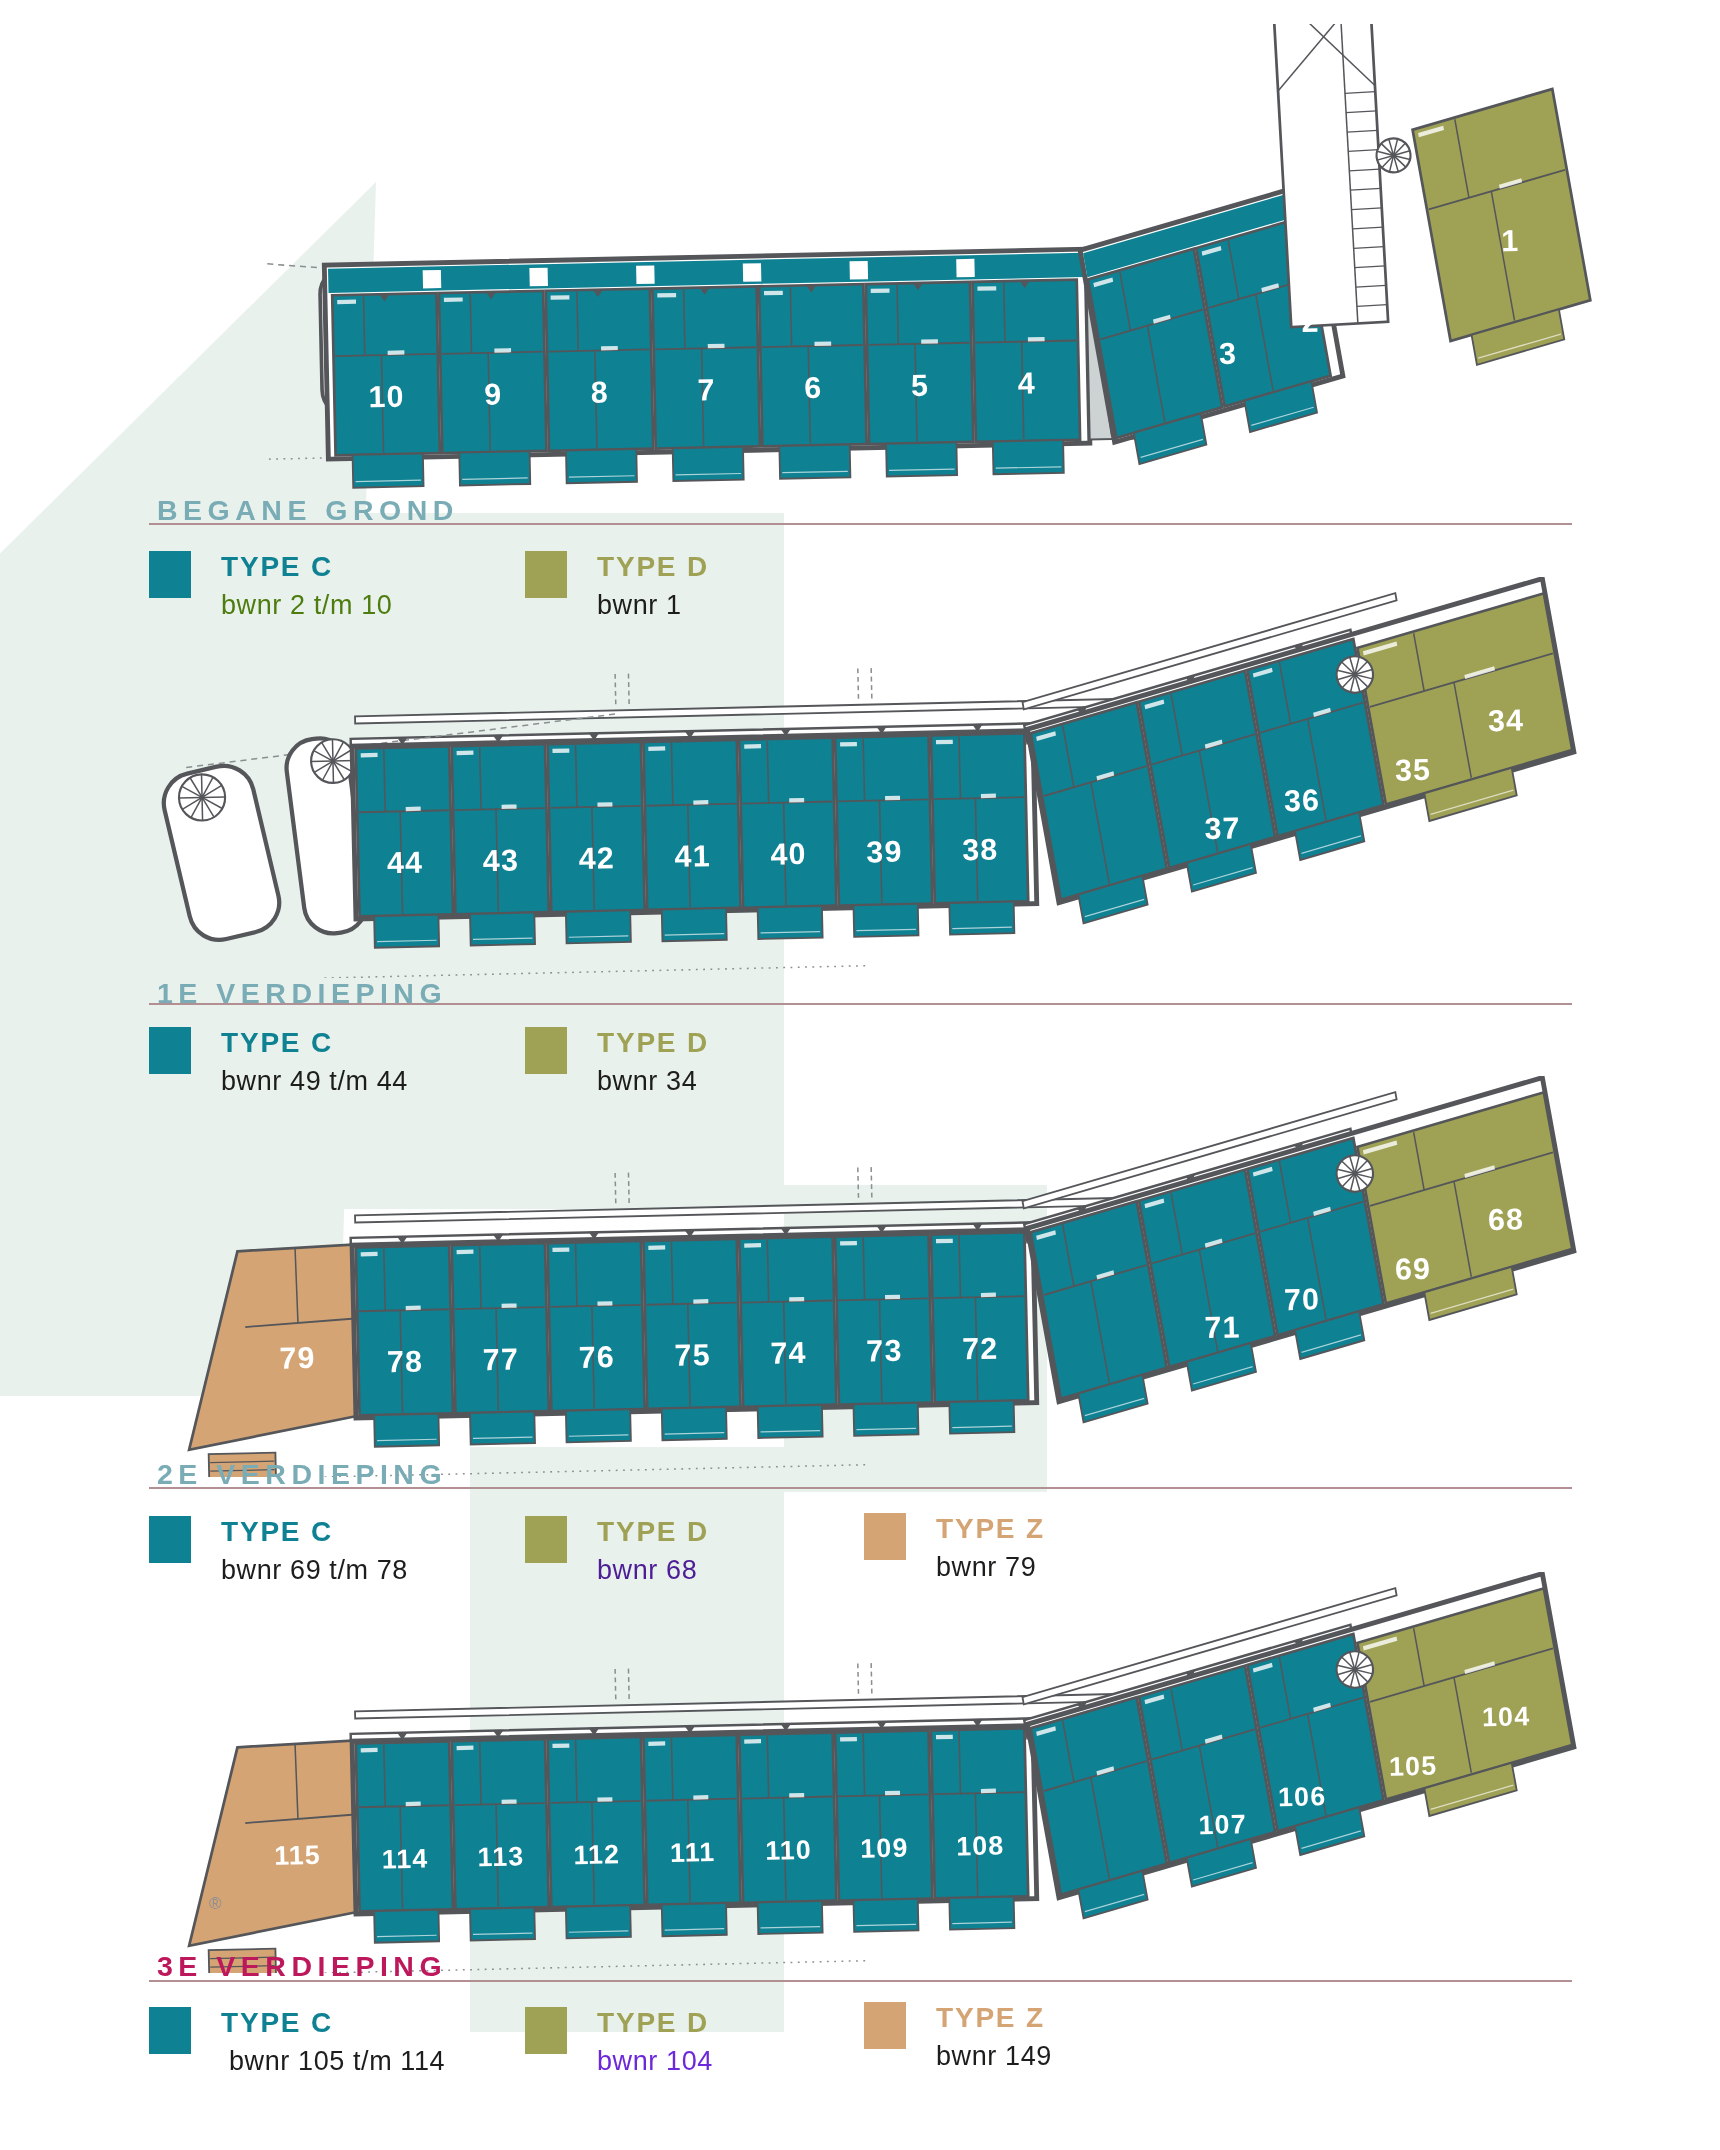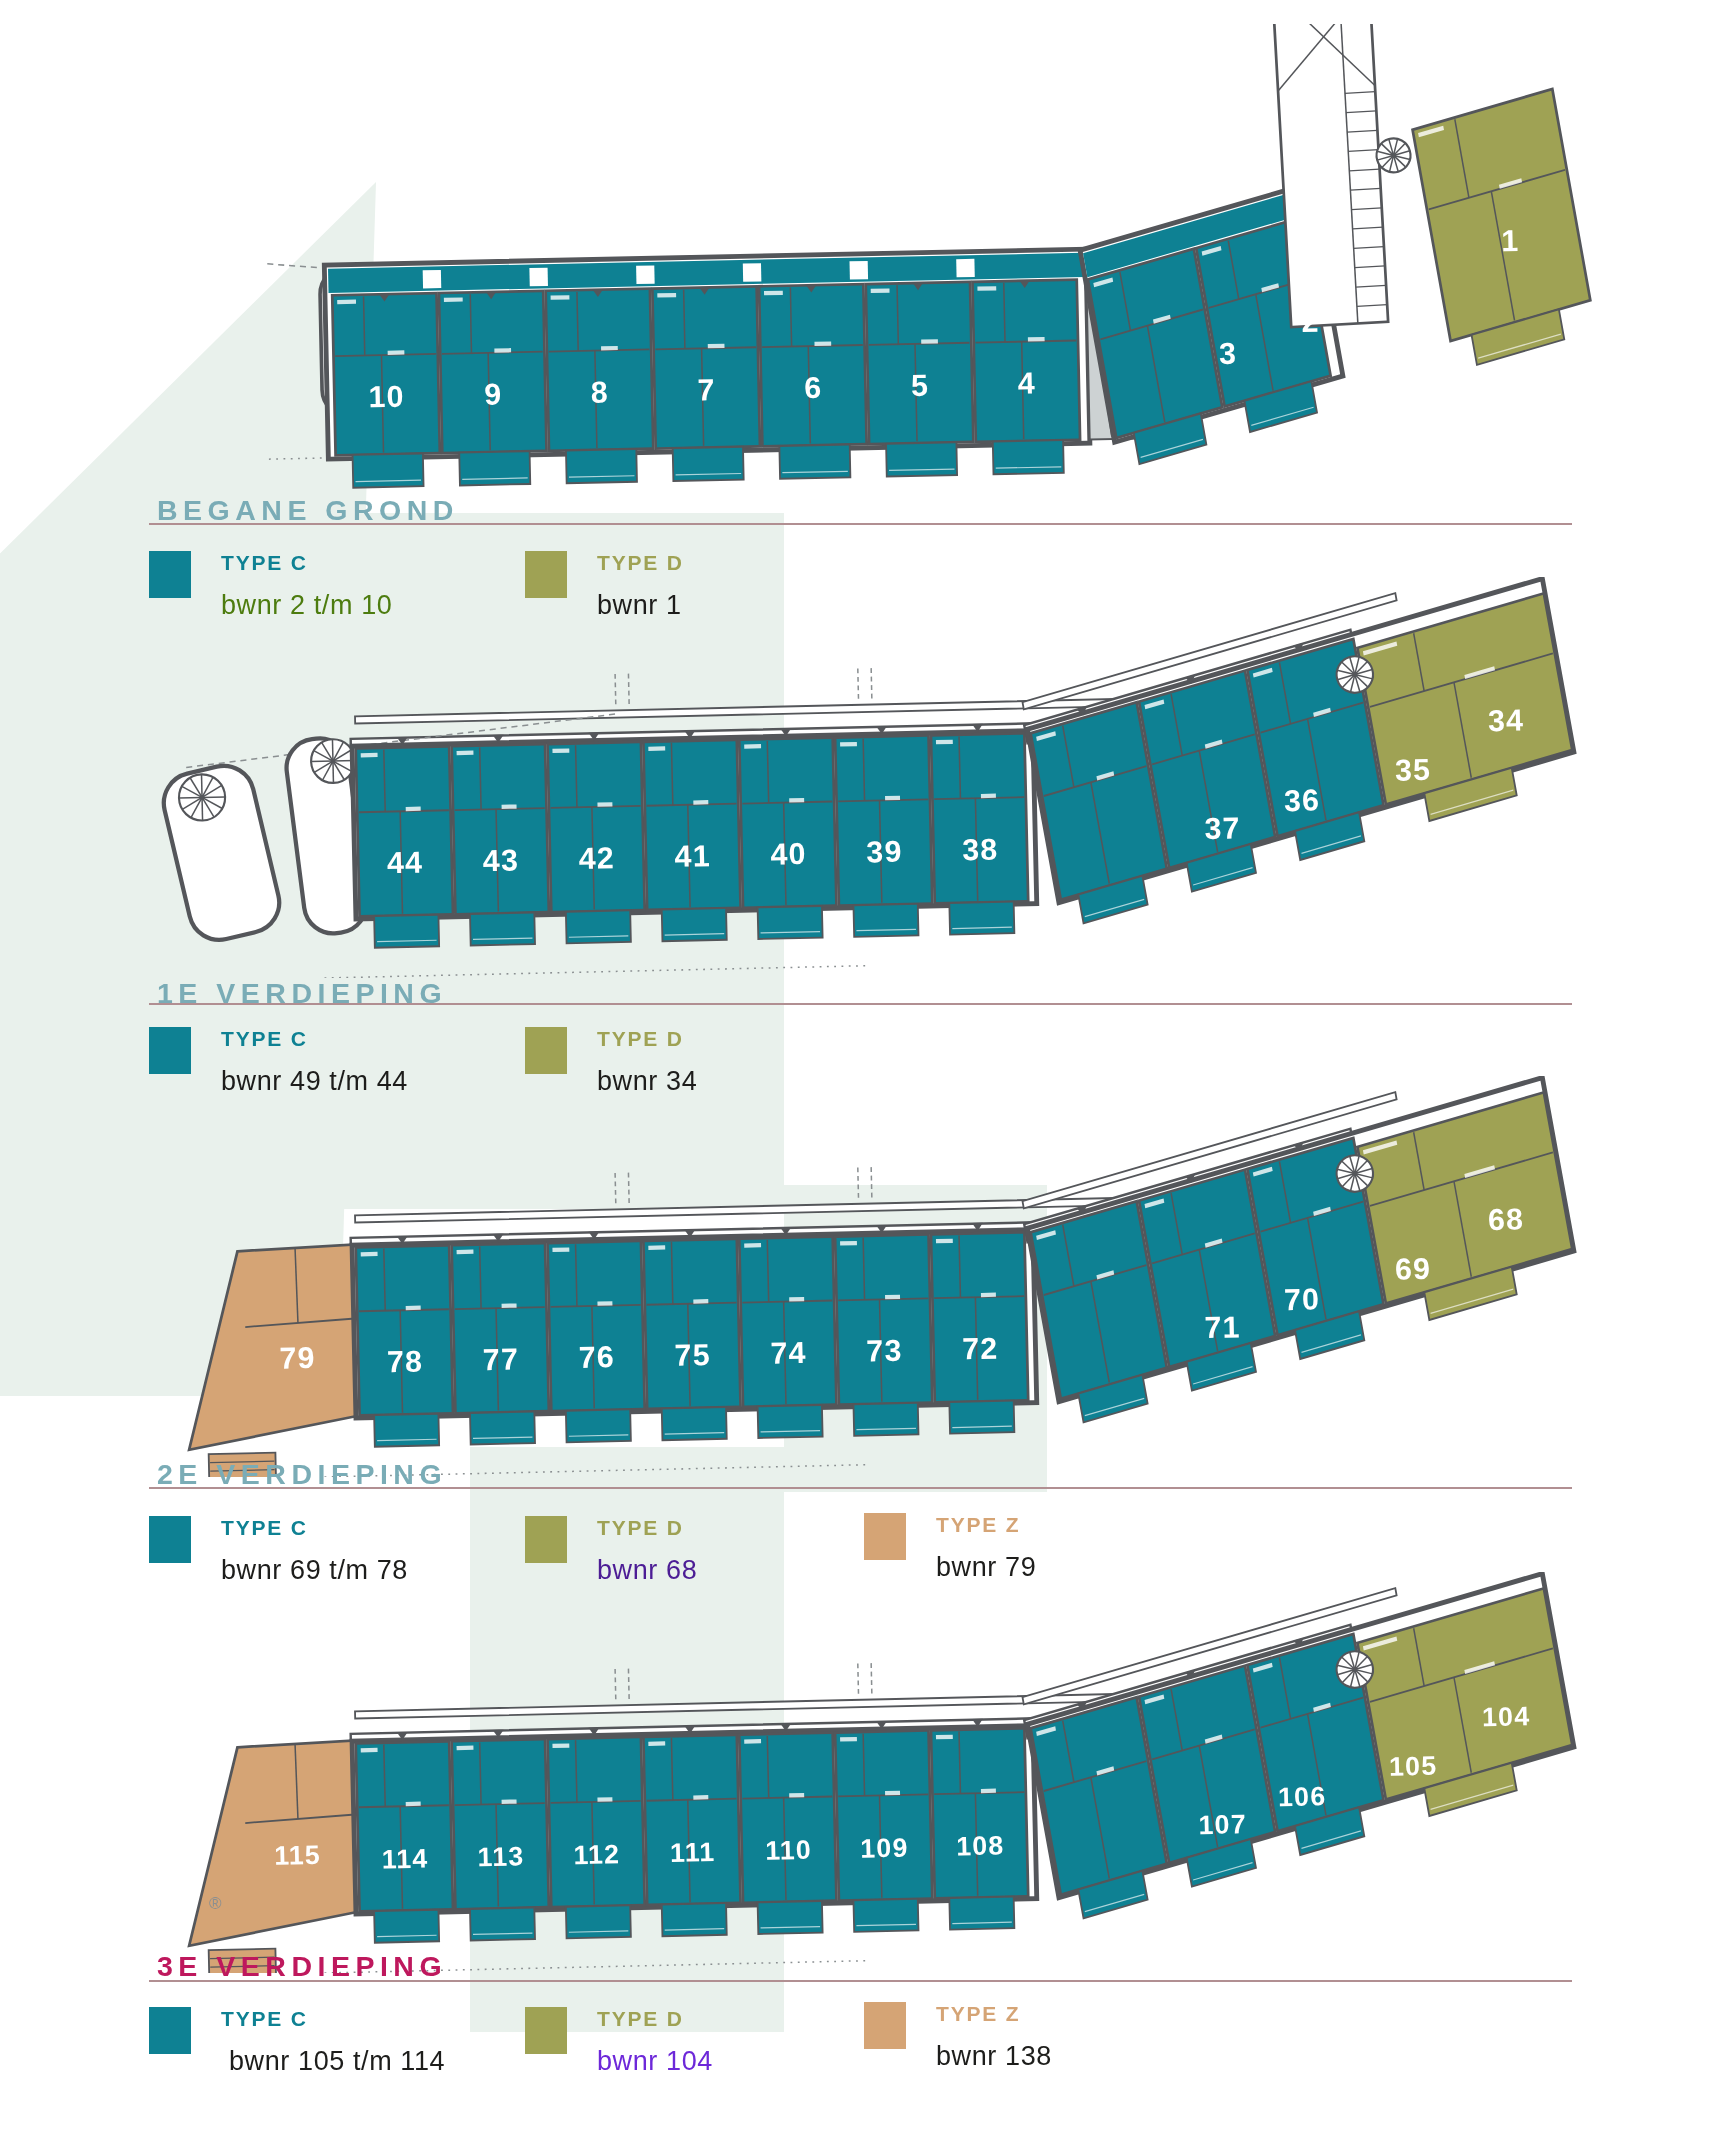--- a/index.html
+++ b/index.html
@@ -4,21 +4,21 @@
 <style>
   html,body{margin:0;padding:0;}
   body{font-family:"Liberation Sans",sans-serif;}
   #page{position:relative;width:1721px;height:2151px;background:#ffffff;overflow:hidden;}
   .bg{position:absolute;z-index:0;}
   .plan{position:absolute;z-index:2;}
   .stitle{position:absolute;left:149px;z-index:3;margin:8px;font-size:28.5px;font-weight:700;letter-spacing:5.5px;}
   .divider{position:absolute;left:149px;width:1423px;height:1.8px;z-index:3;}
   .lg{position:absolute;z-index:3;width:340px;height:97px;}
   .sw{position:absolute;left:0;top:0;width:42px;height:47px;}
-  .lt{position:absolute;left:72px;top:0;font-size:21px;font-weight:700;letter-spacing:1.8px;white-space:nowrap;}
+  .lt{position:absolute;left:72px;top:0;font-size:28px;font-weight:700;letter-spacing:1.8px;white-space:nowrap;}
   .lr{position:absolute;left:72px;top:39px;font-size:27px;font-weight:400;letter-spacing:0.6px;white-space:nowrap;}
   .rmark{position:absolute;z-index:3;font-size:17px;color:#8a8f91;}
   text{font-family:"Liberation Sans",sans-serif;}
 </style>
 </head>
 <body>
 
 <div id="page" style="background: rgb(255, 255, 255);">
 
   <div class="bg" style="left: 0px; top: 182px; width: 376px; height: 1214px; clip-path: polygon(100% 0px, 0px 30.6%, 0px 100%, 90% 100%); background: rgb(233, 241, 236);"></div>
@@ -836,18 +836,18 @@
     <div class="lr" style="color: rgb(29, 29, 27); margin-left: 8px;">bwnr 105 t/m 114</div>
   </div>
   <div class="lg" style="left:525px;top:2007px">
     <div class="sw" style="background: rgb(159, 162, 84);"></div>
     <div class="lt" style="color: rgb(159, 162, 84);">TYPE D</div>
     <div class="lr" style="color: #6d28d9;">bwnr 104</div>
   </div>
   <div class="lg" style="left:864px;top:2002px">
     <div class="sw" style="background: rgb(213, 164, 117);"></div>
     <div class="lt" style="color: rgb(213, 164, 117);">TYPE Z</div>
-    <div class="lr" style="color: rgb(29, 29, 27);">bwnr 138</div>
+    <div class="lr" style="color: rgb(29, 29, 27);">bwnr 149</div>
   </div>
 
   <div class="rmark" style="left:209px;top:1894px">®</div>
 </div>
 
 
 </body></html>

